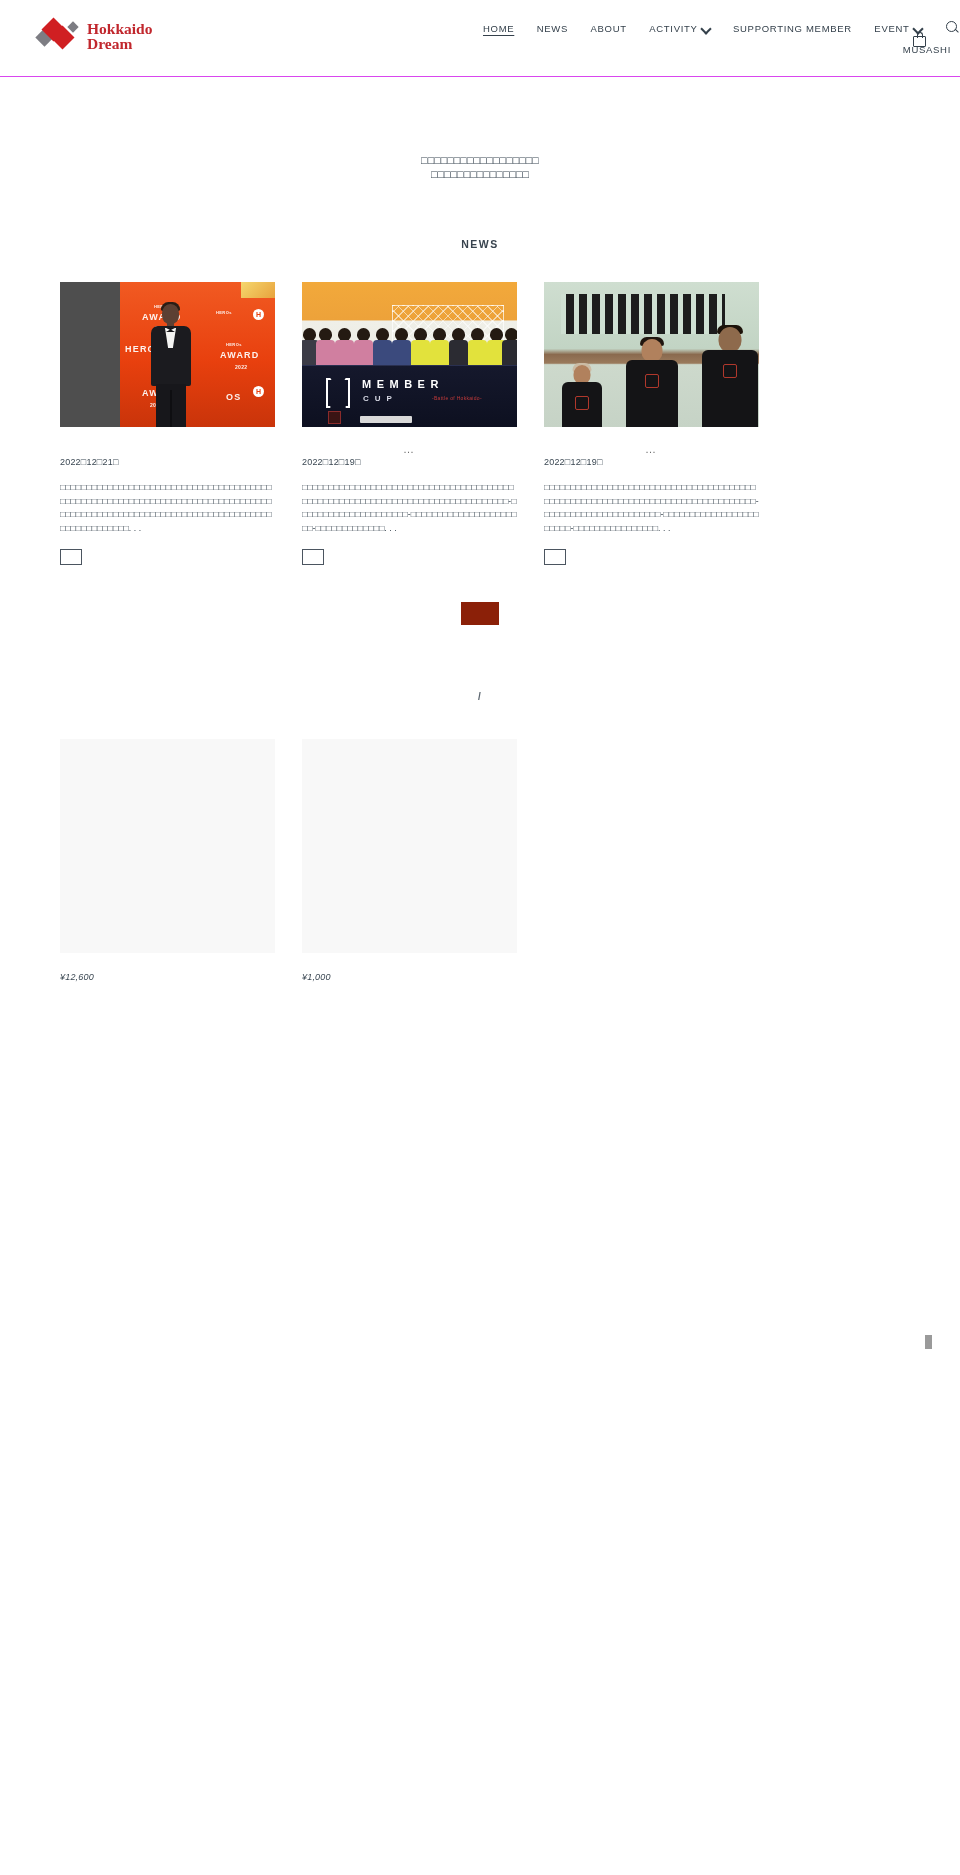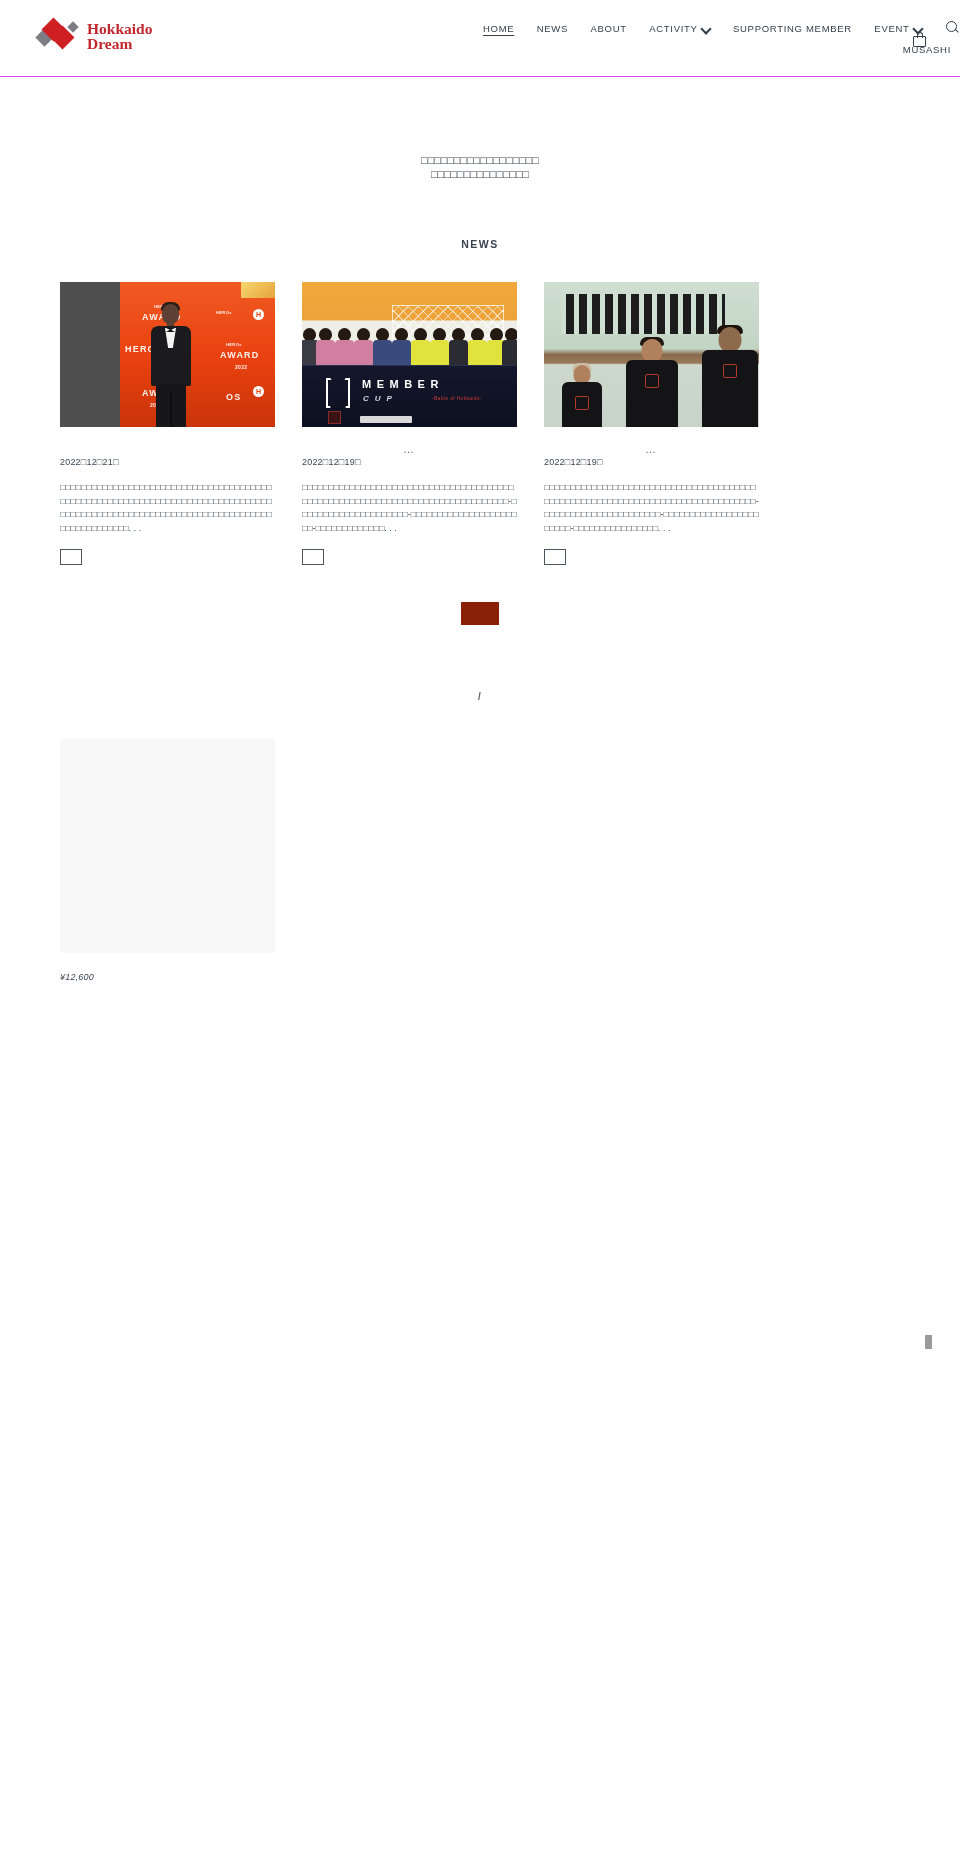--- a/index.html
+++ b/index.html
@@ -214,21 +214,21 @@
     position: absolute; left: 26px; top: 12px; width: 24px; height: 30px;
     border: 2px solid #fff;
     clip-path: polygon(0 0, 18% 0, 50% 42%, 82% 0, 100% 0, 100% 100%, 82% 100%, 82% 40%, 50% 78%, 18% 40%, 18% 100%, 0 100%);
   }
   .t2-banner .mus {
     position: absolute; left: 62px; top: 12px;
     color: #fff; font-size: 11px; font-weight: 700; letter-spacing: 5.5px;
   }
   .t2-banner .cup {
     position: absolute; left: 63px; top: 28px;
-    color: #d7d9e4; font-size: 8px; font-weight: 700; letter-spacing: 6px; font-style: italic;
+    color: #d7d9e4; font-size: 8px; font-weight: 700; letter-spacing: 6px;
   }
   .t2-banner .tag {
     position: absolute; left: 132px; top: 29px;
     color: #c23a3a; font-size: 5px; letter-spacing: .3px;
   }
   .t2-banner .spon {
     position: absolute; left: 60px; bottom: 4px; width: 52px; height: 7px;
     background: #d9d9d9; border-radius: 1px;
   }
   .t2-banner .crest {
@@ -476,16 +476,20 @@
 </section>
 
 <section>
   <h2 class="shop-head">/</h2>
 
   <div class="shop-grid">
     <div class="product">
       <div class="product-img"></div>
       <div class="product-price">¥12,600</div>
     </div>
+    <div class="product">
+      <div class="product-img"></div>
+      <div class="product-price">¥1,000</div>
+    </div>
   </div>
 </section>
 
 <span class="footer-mark"></span>
 
 </body></html>

